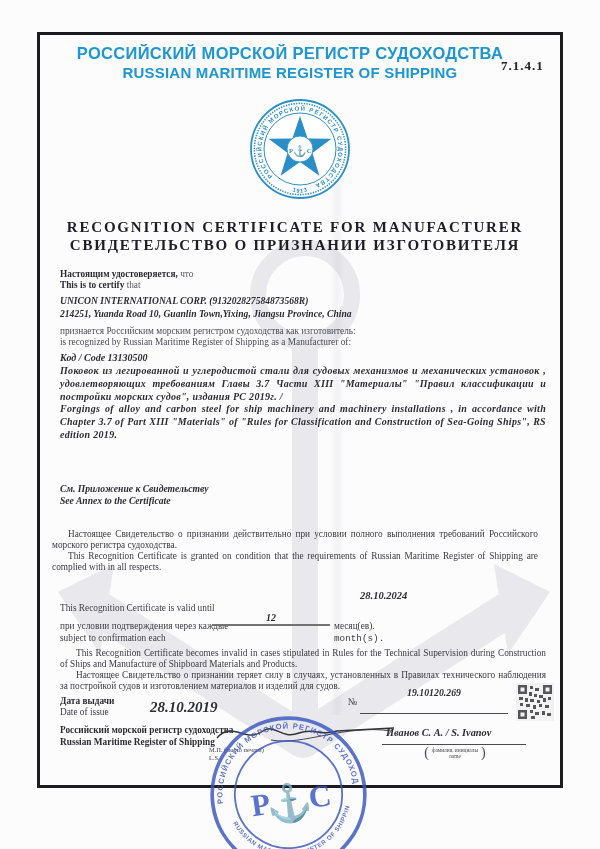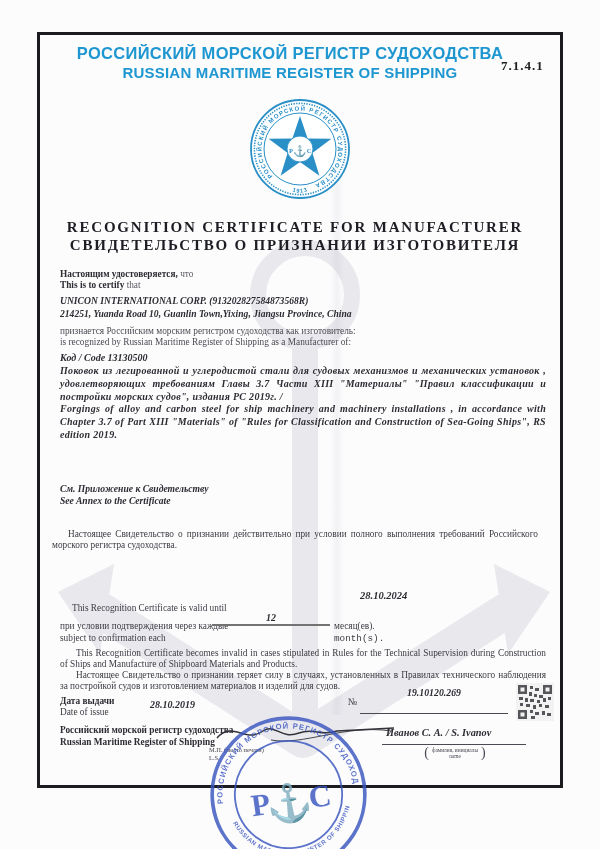--- a/index.html
+++ b/index.html
@@ -33,29 +33,29 @@
   .recognized{left:60px;top:326px;color:#4b4b54;}
   .codeline{left:60px;top:352px;font-size:10px;}
   .scope{left:60px;top:365px;width:486px;font-size:10px;line-height:12.8px;letter-spacing:.3px;text-align:justify;}
   .annex{left:60px;top:483px;font-size:9.6px;line-height:11.5px;}
   .paras{width:486px;text-align:justify;}
   .paras p{margin:0;text-indent:16px;}
   .conditions{left:52px;top:529px;}
   .invalid{left:60px;top:648px;}
   .validru{left:60px;top:592px;}
   .validdate{left:360px;top:590px;font-size:10.5px;}
-  .validen{left:72px;top:603px;}
+  .validen{left:60px;top:603px;}
   .cbefore{left:60px;top:621px;}
   .cvalue{left:212px;top:612px;width:118px;text-align:center;font-size:10px;
           border-bottom:2px solid #737373;padding-bottom:1px;}
   .cafter{left:334px;top:621px;}
   .cenbefore{left:60px;top:633px;}
   .cenafter{left:334px;top:633px;font-family:Liberation Mono, monospace;}
   .issuelabel{left:60px;top:696px;line-height:11px;}
-  .issuedate{left:150px;top:699px;font-size:10px;}
+  .issuedate{left:150px;top:699px;font-size:15px;}
   .nolabel{left:348px;top:696px;font-size:10px;}
   .certno{left:360px;top:687px;width:148px;text-align:center;font-size:9.8px;
           border-bottom:1px solid #4a4a52;padding-bottom:15px;}
   .qr{left:516px;top:683px;width:38px;height:38px;z-index:2;}
   .org{left:60px;top:725px;line-height:11.5px;}
   .squiggle{left:213px;top:716px;z-index:5;}
   .signame{left:386px;top:727px;font-size:10.3px;}
   .nameline{left:382px;top:744px;width:144px;border-top:1px solid #4a4a52;height:0;}
   .namehint{left:390px;top:746px;width:130px;display:flex;align-items:center;justify-content:center;color:#4b4b54;}
   .namehint .paren{font-size:14px;line-height:14px;}
@@ -139,20 +139,21 @@
     <div>Forgings of  alloy and carbon steel for ship machinery and machinery installations , in accordance with Chapter 3.7 of  Part XIII "Materials" of  "Rules for Classification and Construction of Sea-Going Ships", RS edition 2019.</div>
   </div>
 
   <div class="abs z annex bi">
     <div>См. Приложение к Свидетельству</div>
     <div>See Annex to the Certificate</div>
   </div>
 
   <div class="abs z conditions paras t93">
     <p>Настоящее Свидетельство о признании действительно при условии полного выполнения требований Российского морского регистра судоходства.</p>
+    <p>This Recognition Certificate is granted on condition that the requirements of Russian Maritime Register of Shipping are complied with in all respects.</p>
   </div>
 
   <div class="abs z validdate bi">28.10.2024</div>
   <div class="abs z validen t93">This Recognition Certificate is valid until</div>
 
   <div class="abs z cbefore t93">при условии подтверждения через каждые</div>
   <div class="abs z cvalue bi">12</div>
   <div class="abs z cafter t93">месяц(ев).</div>
   <div class="abs z cenbefore t93">subject to confirmation each</div>
   <div class="abs z cenafter t93">month(s).</div>

